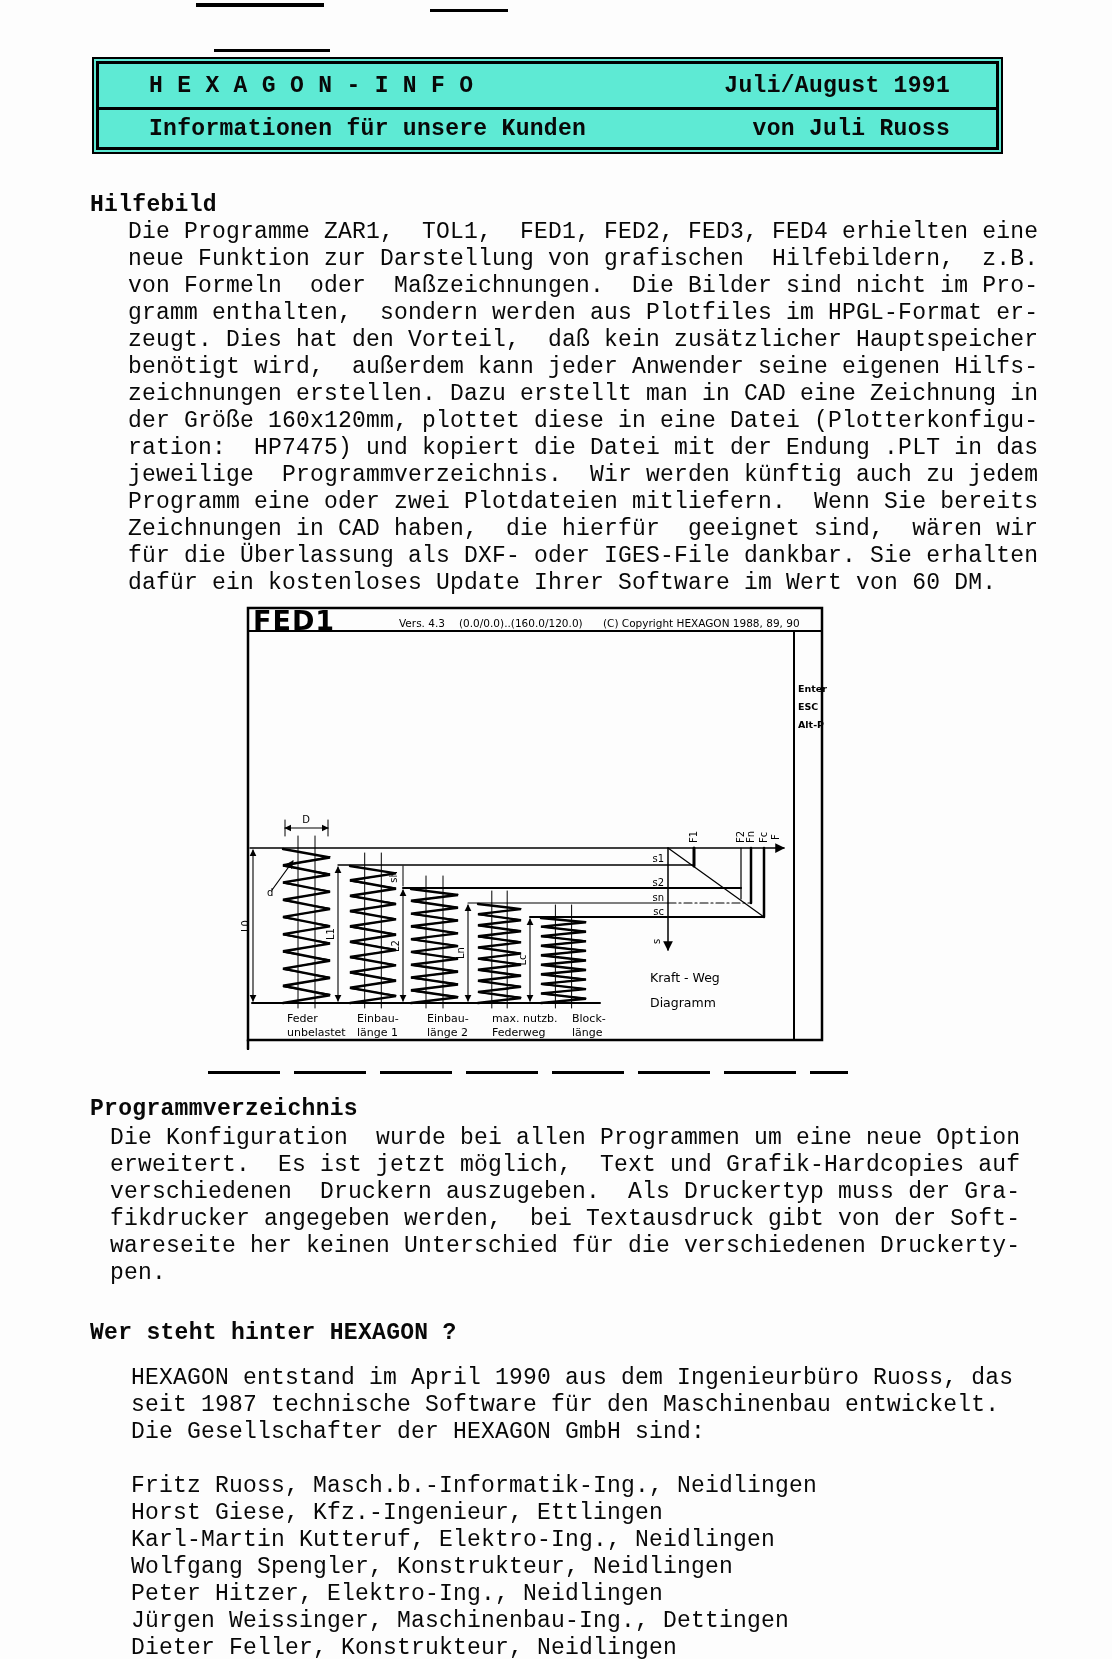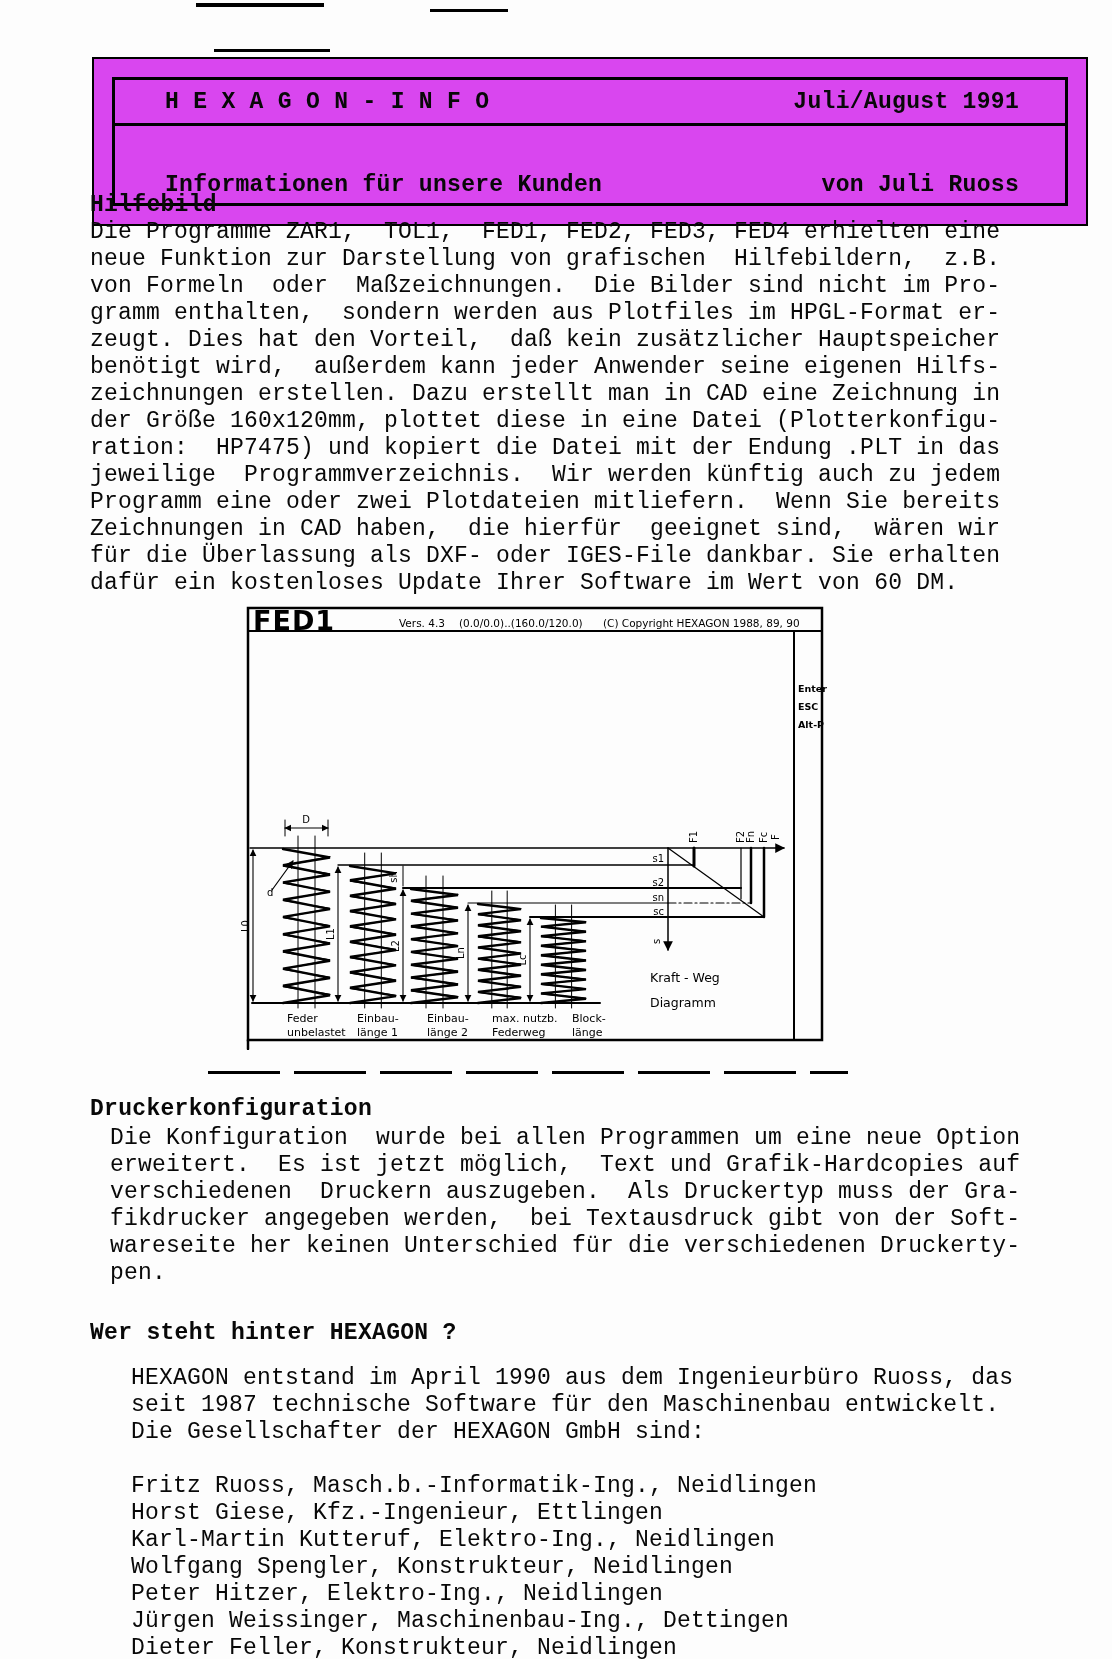--- a/index.html
+++ b/index.html
@@ -2,32 +2,32 @@
 <html><head>
 <meta charset="utf-8">
 <style>
   html,body{margin:0;padding:0;}
   body{
     width:1112px;height:1659px;position:relative;background:#fdfdfd;
     font-family:"Liberation Mono", monospace;color:#080808;overflow:hidden;
   }
   .artifact{position:absolute;background:#000;}
   .masthead{
-    position:absolute;left:92px;top:57px;width:996px;box-sizing:border-box;
-    border:2px solid #000;padding:18px;background:#d946ef;
+    position:absolute;left:92px;top:57px;width:911px;box-sizing:border-box;
+    border:2px solid #000;padding:2px;background:#5eead4;
   }
   .mast-inner{border:3px solid #000;}
   .mast-row{display:flex;justify-content:space-between;align-items:center;
     padding:0 46px 0 50px;font-size:23px;font-weight:600;letter-spacing:.3px;}
   .mast-row1{height:43px;border-bottom:3px solid #000;}
-  .mast-row2{height:37px;margin-top:40px;}
+  .mast-row2{height:37px;}
   .section{position:absolute;left:90px;}
   .heading{font-size:23px;font-weight:bold;letter-spacing:.3px;}
   .bodytext{white-space:pre;font-size:23px;line-height:27px;letter-spacing:.2px;}
-  .s1h{top:192px;text-align:center;} .s1b{top:219px;}
+  .s1h{top:192px;text-align:center;} .s1b{top:219px;margin-left:38px;}
   .s2h{top:1096px;} .s2b{top:1125px;margin-left:20px;}
   .s3h{top:1320px;} .s3b{top:1365px;margin-left:41px;}
   .rule-dashed{
     position:absolute;top:1071px;left:208px;width:640px;height:3px;
     background:repeating-linear-gradient(90deg,#000 0 72px,transparent 72px 86px);
   }
   svg.fig{position:absolute;left:230px;top:600px;width:605px;height:450px;}
   svg.fig text{fill:#000;font-family:"DejaVu Sans",sans-serif;}
   .ft-big{font-family:"Liberation Serif",serif;font-weight:bold;font-size:27px;letter-spacing:1px;}
   .ft-sm{font-size:10.5px;}
@@ -187,21 +187,21 @@
   <text class="ft-cap" x="492" y="1036">Federweg</text>
   <text class="ft-cap" x="572" y="1022">Block-</text>
   <text class="ft-cap" x="572" y="1036">länge</text>
 
   <text class="ft-diag" x="650" y="982">Kraft - Weg</text>
   <text class="ft-diag" x="650" y="1007">Diagramm</text>
 </svg>
 
 <div class="rule-dashed"></div>
 
-<div class="section s2h heading">Druckerkonfiguration</div>
+<div class="section s2h heading">Programmverzeichnis</div>
 <div class="section s2b bodytext">Die Konfiguration  wurde bei allen Programmen um eine neue Option
 erweitert.  Es ist jetzt möglich,  Text und Grafik-Hardcopies auf
 verschiedenen  Druckern auszugeben.  Als Druckertyp muss der Gra-
 fikdrucker angegeben werden,  bei Textausdruck gibt von der Soft-
 wareseite her keinen Unterschied für die verschiedenen Druckerty-
 pen.</div>
 
 <div class="section s3h heading">Wer steht hinter HEXAGON ?</div>
 <div class="section s3b bodytext">HEXAGON entstand im April 1990 aus dem Ingenieurbüro Ruoss, das
 seit 1987 technische Software für den Maschinenbau entwickelt.

